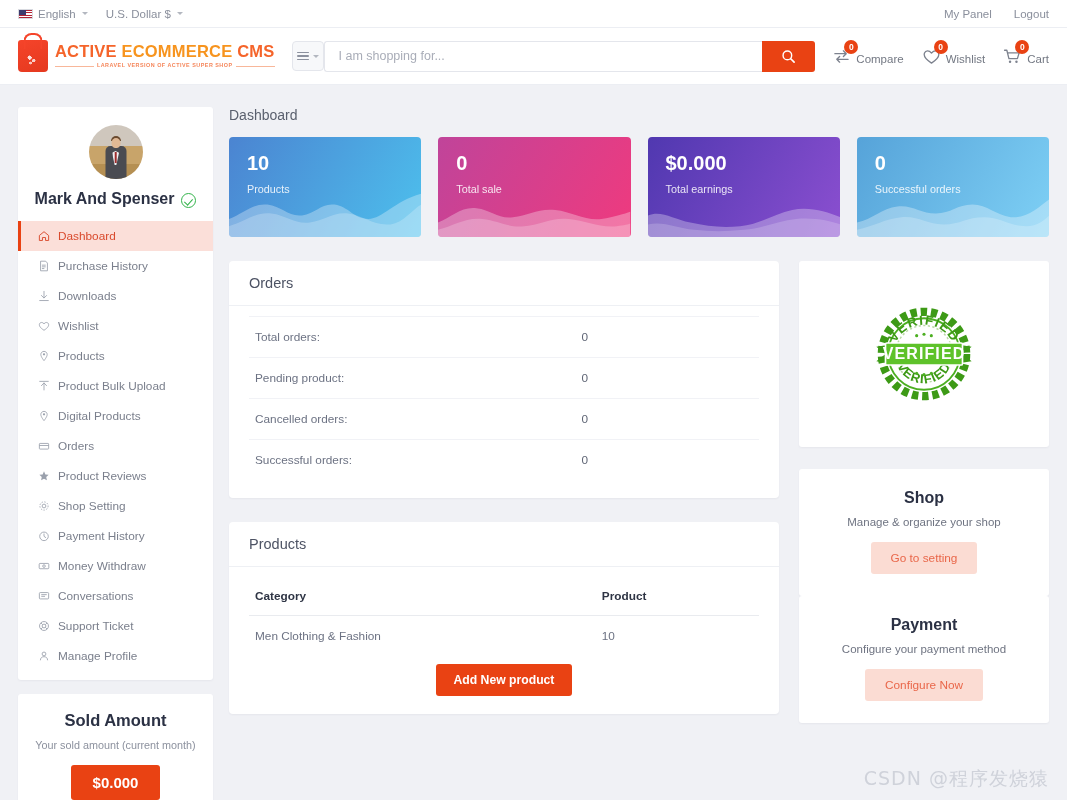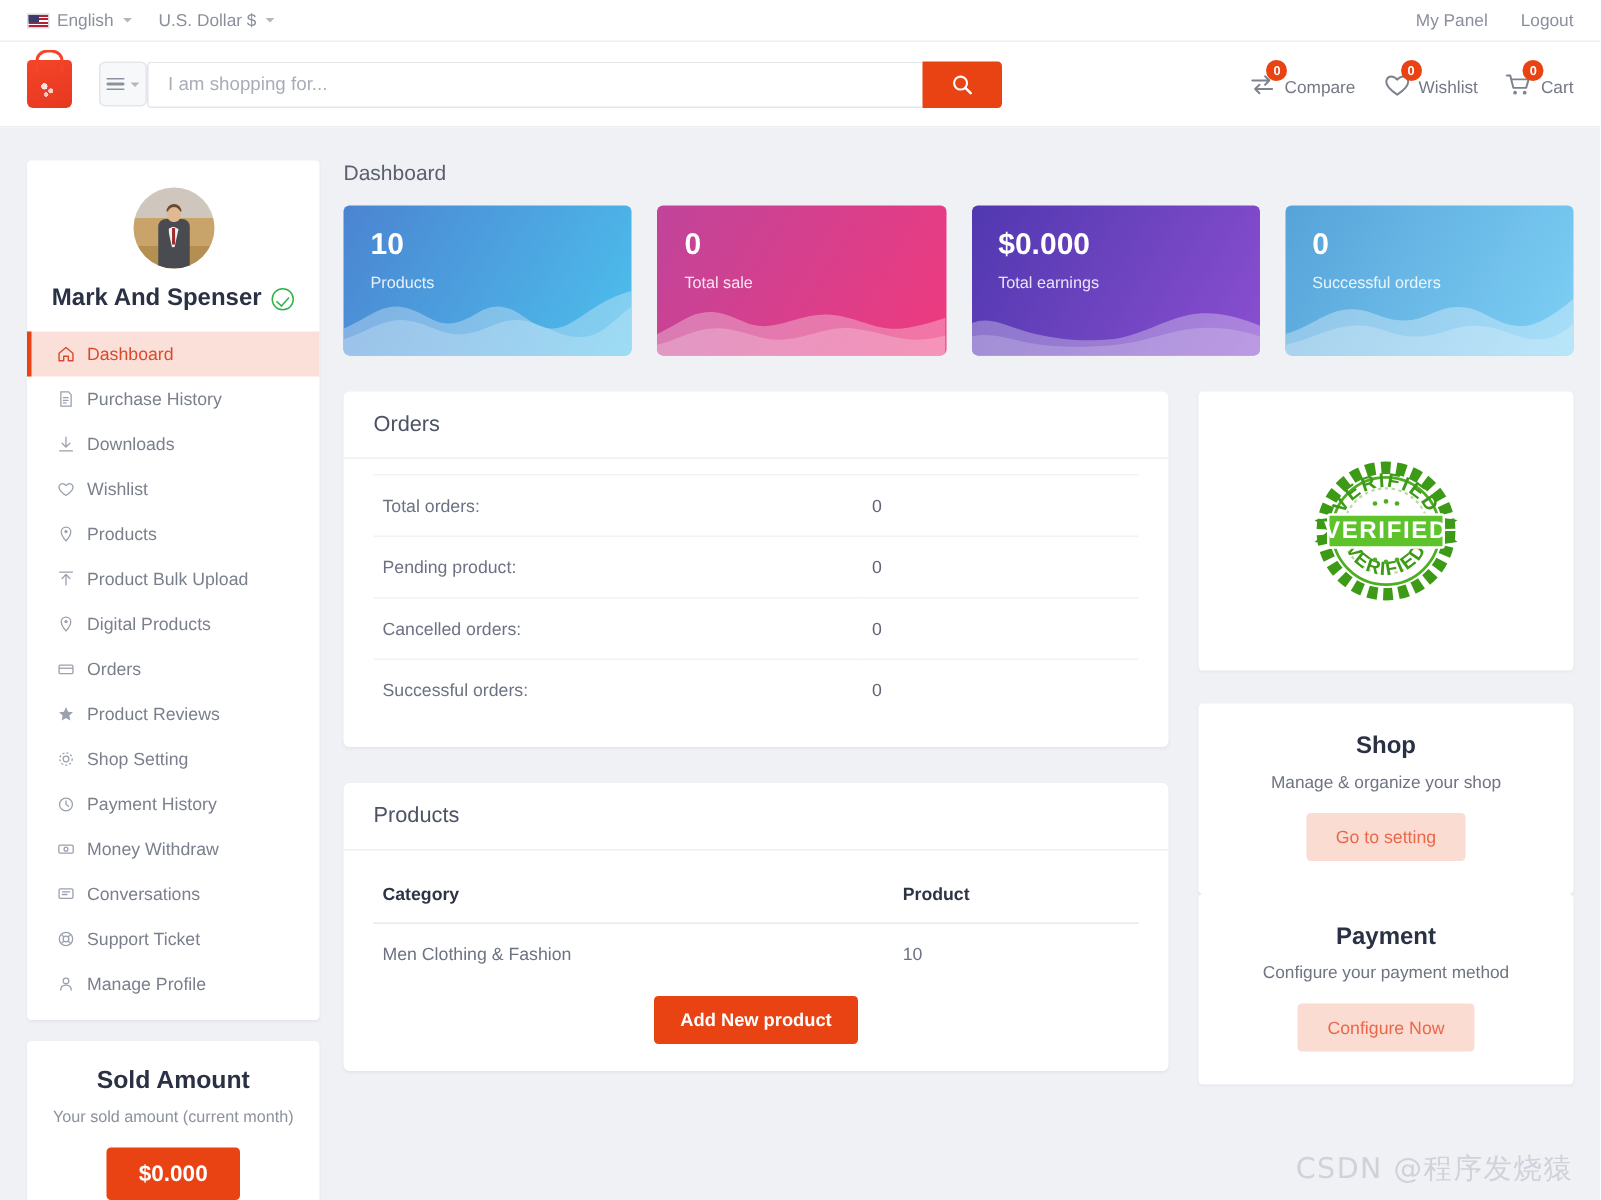--- a/index.html
+++ b/index.html
@@ -157,21 +157,21 @@
     position: absolute; left: 50%; bottom: 14px; transform: translateX(-50%);
     width: 7px; height: 14px; background: #f0f0f2;
     clip-path: polygon(50% 0, 100% 12%, 62% 100%, 38% 100%, 0 12%);
   }
   .avatar .tie {
     position: absolute; left: 50%; bottom: 16px; transform: translateX(-50%);
     width: 2.6px; height: 11px; background: #9e2c2c;
   }
   .profile-name {
     margin-top: 11px; font-size: 16px; font-weight: 700; color: #2b3144;
-    display: flex; align-items: center; justify-content: center; gap: 7px;
+    display: flex; align-items: flex-end; justify-content: center; gap: 7px;
   }
   .verified-check {
     width: 15px; height: 15px; border-radius: 50%; border: 1.4px solid #32b34a;
     position: relative; flex-shrink: 0;
   }
   .verified-check::after {
     content: ""; position: absolute; left: 3.6px; top: 3px;
     width: 4px; height: 7px; border: solid #32b34a; border-width: 0 1.4px 1.4px 0;
     transform: rotate(42deg);
   }
@@ -282,20 +282,28 @@
   </div>
   <div class="topbar-right">
     <span class="tb-item">My Panel</span>
     <span class="tb-item">Logout</span>
   </div>
 </div>
 
 <div class="header">
   <div class="logo-wrap">
     <span class="logo-bag"></span>
+    <span class="logo-text">
+      <span class="logo-main">
+        <span class="w1">ACTIVE</span>
+        <span class="w2">ECOMMERCE</span>
+        <span class="w3">CMS</span>
+      </span>
+      <span class="logo-sub">LARAVEL VERSION OF ACTIVE SUPER SHOP</span>
+    </span>
   </div>
 
   <div class="cat-btn">
     <span class="burger">
       <span></span>
         <span></span>
         <span></span>
     </span>
     <span class="caret-sm"></span>
   </div>

